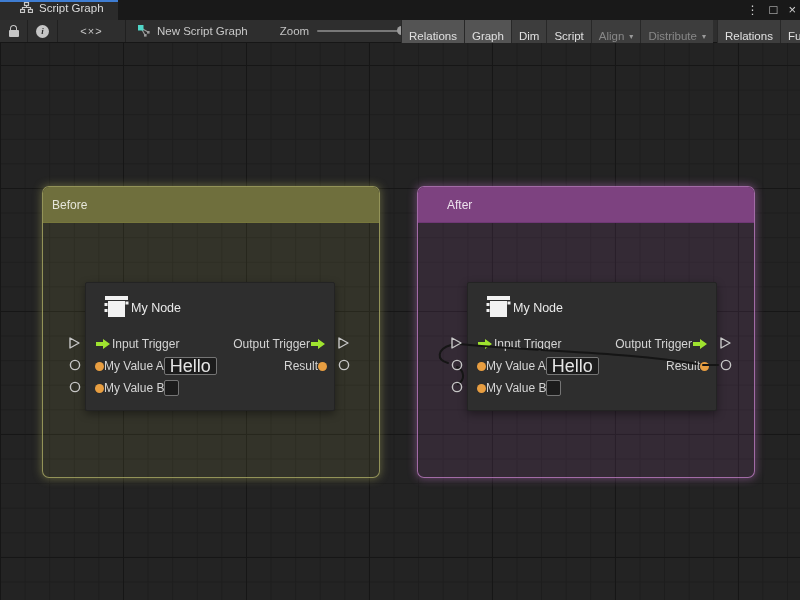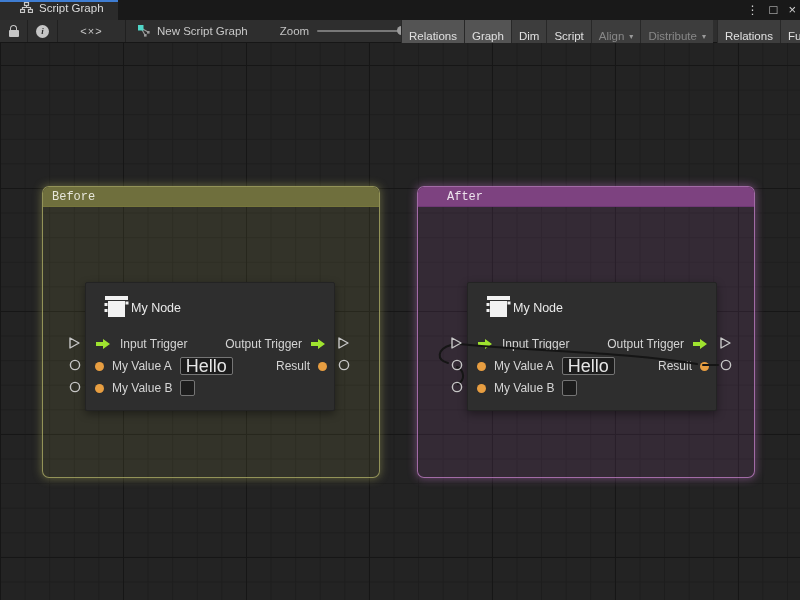--- a/index.html
+++ b/index.html
@@ -46,41 +46,41 @@
     background-image:
       linear-gradient(#161616 1px, transparent 1px),
       linear-gradient(90deg, #161616 1px, transparent 1px),
       linear-gradient(#1d1d1d 1px, transparent 1px),
       linear-gradient(90deg, #1d1d1d 1px, transparent 1px);
     background-size:123px 123px, 123px 123px, 24.6px 24.6px, 24.6px 24.6px;
     background-position:0 22px, 0 0, 0 22px, 0 0; }
 
   
   .group { position:absolute; width:338px; height:292px; border-radius:7px; }
-  .group-header { height:20px; border-radius:6px 6px 0 0; display:flex; align-items:center;
-                  padding-left:9px; font-size:12px;font-family:Liberation Mono, monospace; }
+  .group-header { height:36px; border-radius:6px 6px 0 0; display:flex; align-items:center;
+                  padding-left:9px; font-size:12px; }
   .group.before { left:42px; top:143px; background:rgba(150,150,80,0.14);
                   border:1px solid rgba(180,180,105,0.75); box-shadow:0 0 9px 1px rgba(165,165,90,0.45); }
   .group.before .group-header { background:#6f6f3d; color:#e6e6da;
                   border-bottom:1px solid rgba(120,120,60,0.9); }
   .group.after { left:417px; top:143px; background:rgba(170,95,175,0.13);
                  border:1px solid rgba(200,130,205,0.75); box-shadow:0 0 9px 1px rgba(185,110,190,0.45); }
   .group.after .group-header { background:#7d4280; color:#ece2ec;
                  border-bottom:1px solid rgba(110,55,115,0.9);padding-left:29px; }
 
   
   .node { position:absolute; width:250px; height:129px; background:#2e2e2e;
           border:1px solid #232323; border-radius:2px; box-shadow:0 3px 9px rgba(0,0,0,0.4); z-index:2; }
   .node.n-before { left:85px; top:239px; }
   .node.n-after  { left:467px; top:239px; }
   .node-header { height:50px; display:flex; align-items:center; padding-left:15px; }
   .node-title { color:#eaeaea; font-size:12.5px; }
   .port-row { height:22px; display:flex; align-items:center; justify-content:space-between;
               padding:0 7px 0 9px; }
-  .pside { display:flex; align-items:center; gap:8px; }
+  .pside { display:flex; align-items:center; }
   .plabel { color:#d4d4d4; font-size:12px; }
   .vdot { width:9px; height:9px; border-radius:50%; background:#e89e41; flex:none; }
   .vfield { background:#1c1c1c; border:1px solid #757575; border-radius:2px; color:#e6e6e6;
             font-size:18px; height:18px; display:flex; align-items:center; padding:0 5px; min-width:14px; }
   .vfield.empty { width:15px; height:16px; }
   .arrow-ico { flex:none; display:block; }
 
   
   .ext { position:absolute; z-index:4; }
   .wires { position:absolute; left:0; top:0; z-index:3; pointer-events:none; }

